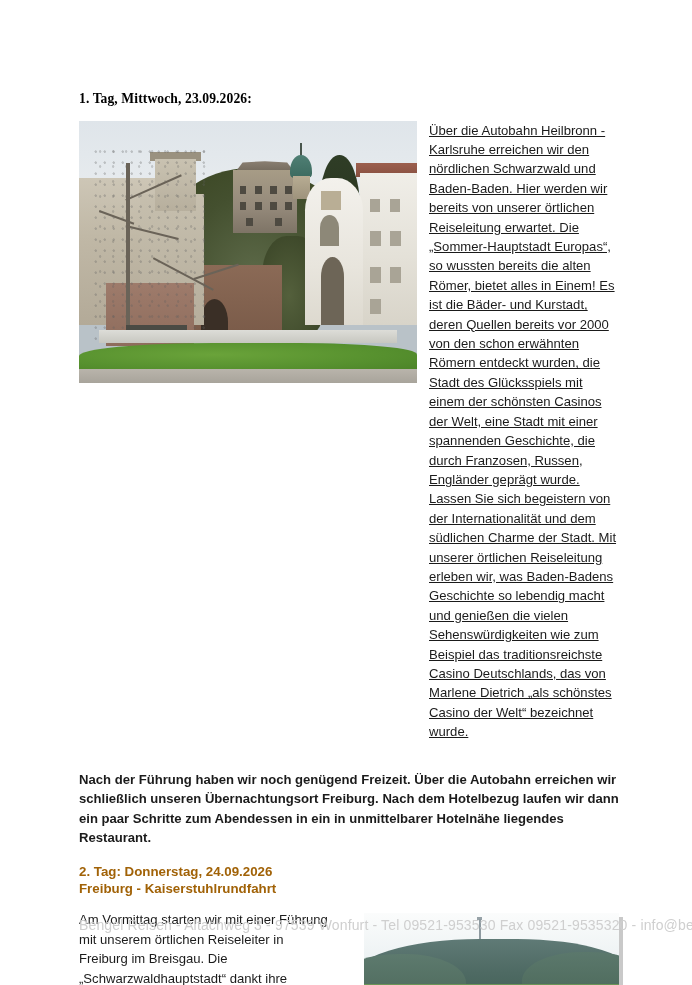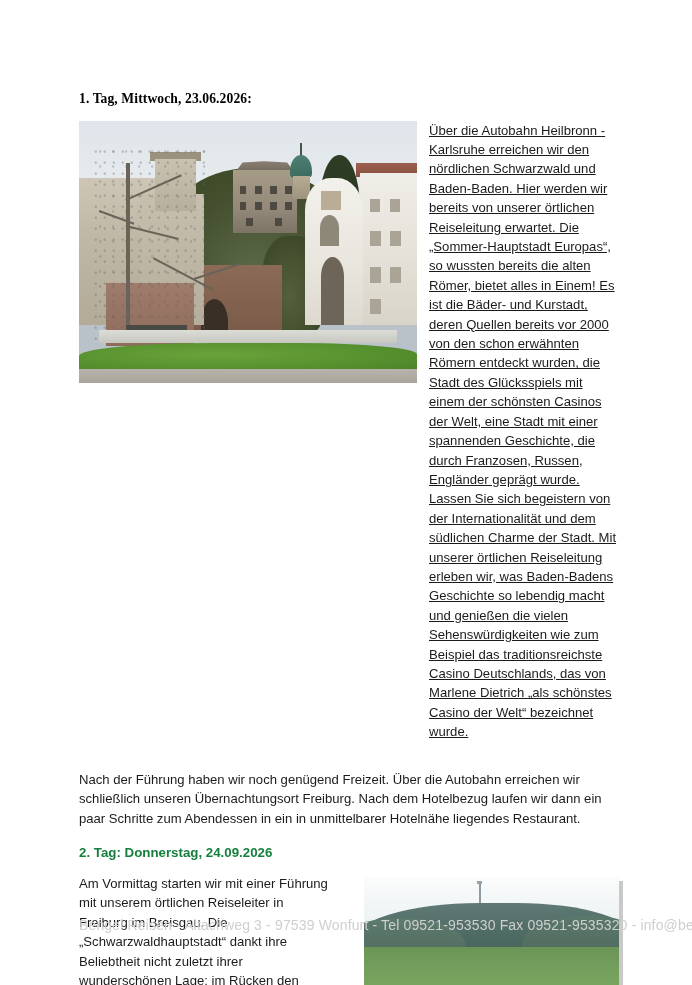--- a/index.html
+++ b/index.html
@@ -41,34 +41,34 @@
     line-height: 17.5px;
     color: #000;
     margin: 0;
     letter-spacing: 0.1px;
   }
   .heading-sans {
     font-family: "Liberation Sans", sans-serif;
     font-weight: bold;
     font-size: 13.3px;
     line-height: 17px;
-    color: #15803d;
+    color: #a16207;
     margin: 0;
   }
 
   
   .body-text {
     font-size: 13.1px;
     line-height: 19.4px;
     color: #1b1b1b;
     margin: 0;
     text-align: left;
   }
 
-  .para-gap { margin-top: 15px; }
+  .para-gap { margin-top: 15px; font-weight: bold; }
 
   
   .block-day1 {
     position: relative;
     text-decoration: underline;
   }
   .photo-1 {
     float: left;
     width: 338px;
     height: 262px;
@@ -293,21 +293,21 @@
   }
 </style>
 </head>
 <body>
 
 <div class="page">
 
   <div class="content">
 
     <h2 class="heading-serif">
-      <span>1. Tag, Mittwoch, 23.06.2026:</span><br>
+      <span>1. Tag, Mittwoch, 23.09.2026:</span><br>
     </h2>
 
     <div class="block-day1 clearfix" style="margin-top:7px;">
 
       <figure class="photo-1" style="margin:0 12px 2px 0;">
         <span class="p1-sky"></span>
         <span class="p1-hill"></span>
         <span class="p1-conifer"></span>
 
         <span class="p1-castle-roof"></span>
@@ -366,20 +366,21 @@
         <span class="p1-path"></span>
       </figure>
 
       <p class="col-right-text">Über die Autobahn Heilbronn - Karlsruhe erreichen wir den nördlichen Schwarzwald und Baden-Baden. Hier werden wir bereits von unserer örtlichen Reiseleitung erwartet. Die „Sommer-Hauptstadt Europas“, so wussten bereits die alten Römer, bietet alles in Einem! Es ist die Bäder- und Kurstadt, deren Quellen bereits vor 2000 von den schon erwähnten Römern entdeckt wurden, die Stadt des Glücksspiels mit einem der schönsten Casinos der Welt, eine Stadt mit einer spannenden Geschichte, die durch Franzosen, Russen, Engländer geprägt wurde. Lassen Sie sich begeistern von der Internationalität und dem südlichen Charme der Stadt. Mit unserer örtlichen Reiseleitung erleben wir, was Baden-Badens Geschichte so lebendig macht und genießen die vielen Sehenswürdigkeiten wie zum Beispiel das traditionsreichste Casino Deutschlands, das von Marlene Dietrich „als schönstes Casino der Welt“ bezeichnet wurde.</p>
     </div>
 
     <p class="body-text para-gap">Nach der Führung haben wir noch genügend Freizeit. Über die Autobahn erreichen wir schließlich unseren Übernachtungsort Freiburg. Nach dem Hotelbezug laufen wir dann ein paar Schritte zum Abendessen in ein in unmittelbarer Hotelnähe liegendes Restaurant.</p>
 
     <h2 class="heading-sans" style="margin-top:16px;">
       <span>2. Tag: Donnerstag, 24.09.2026</span><br>
+      <span>Freiburg - Kaiserstuhlrundfahrt</span>
     </h2>
 
     <div class="block-day2 clearfix" style="margin-top:1px;">
 
       <figure class="photo-2" style="margin:3px 0 4px 16px;">
         <span class="p2-sky"></span>
         <span class="p2-mast-top"></span>
         <span class="p2-mast"></span>
         <span class="p2-ridge-far"></span>
         <span class="p2-ridge-left"></span>

